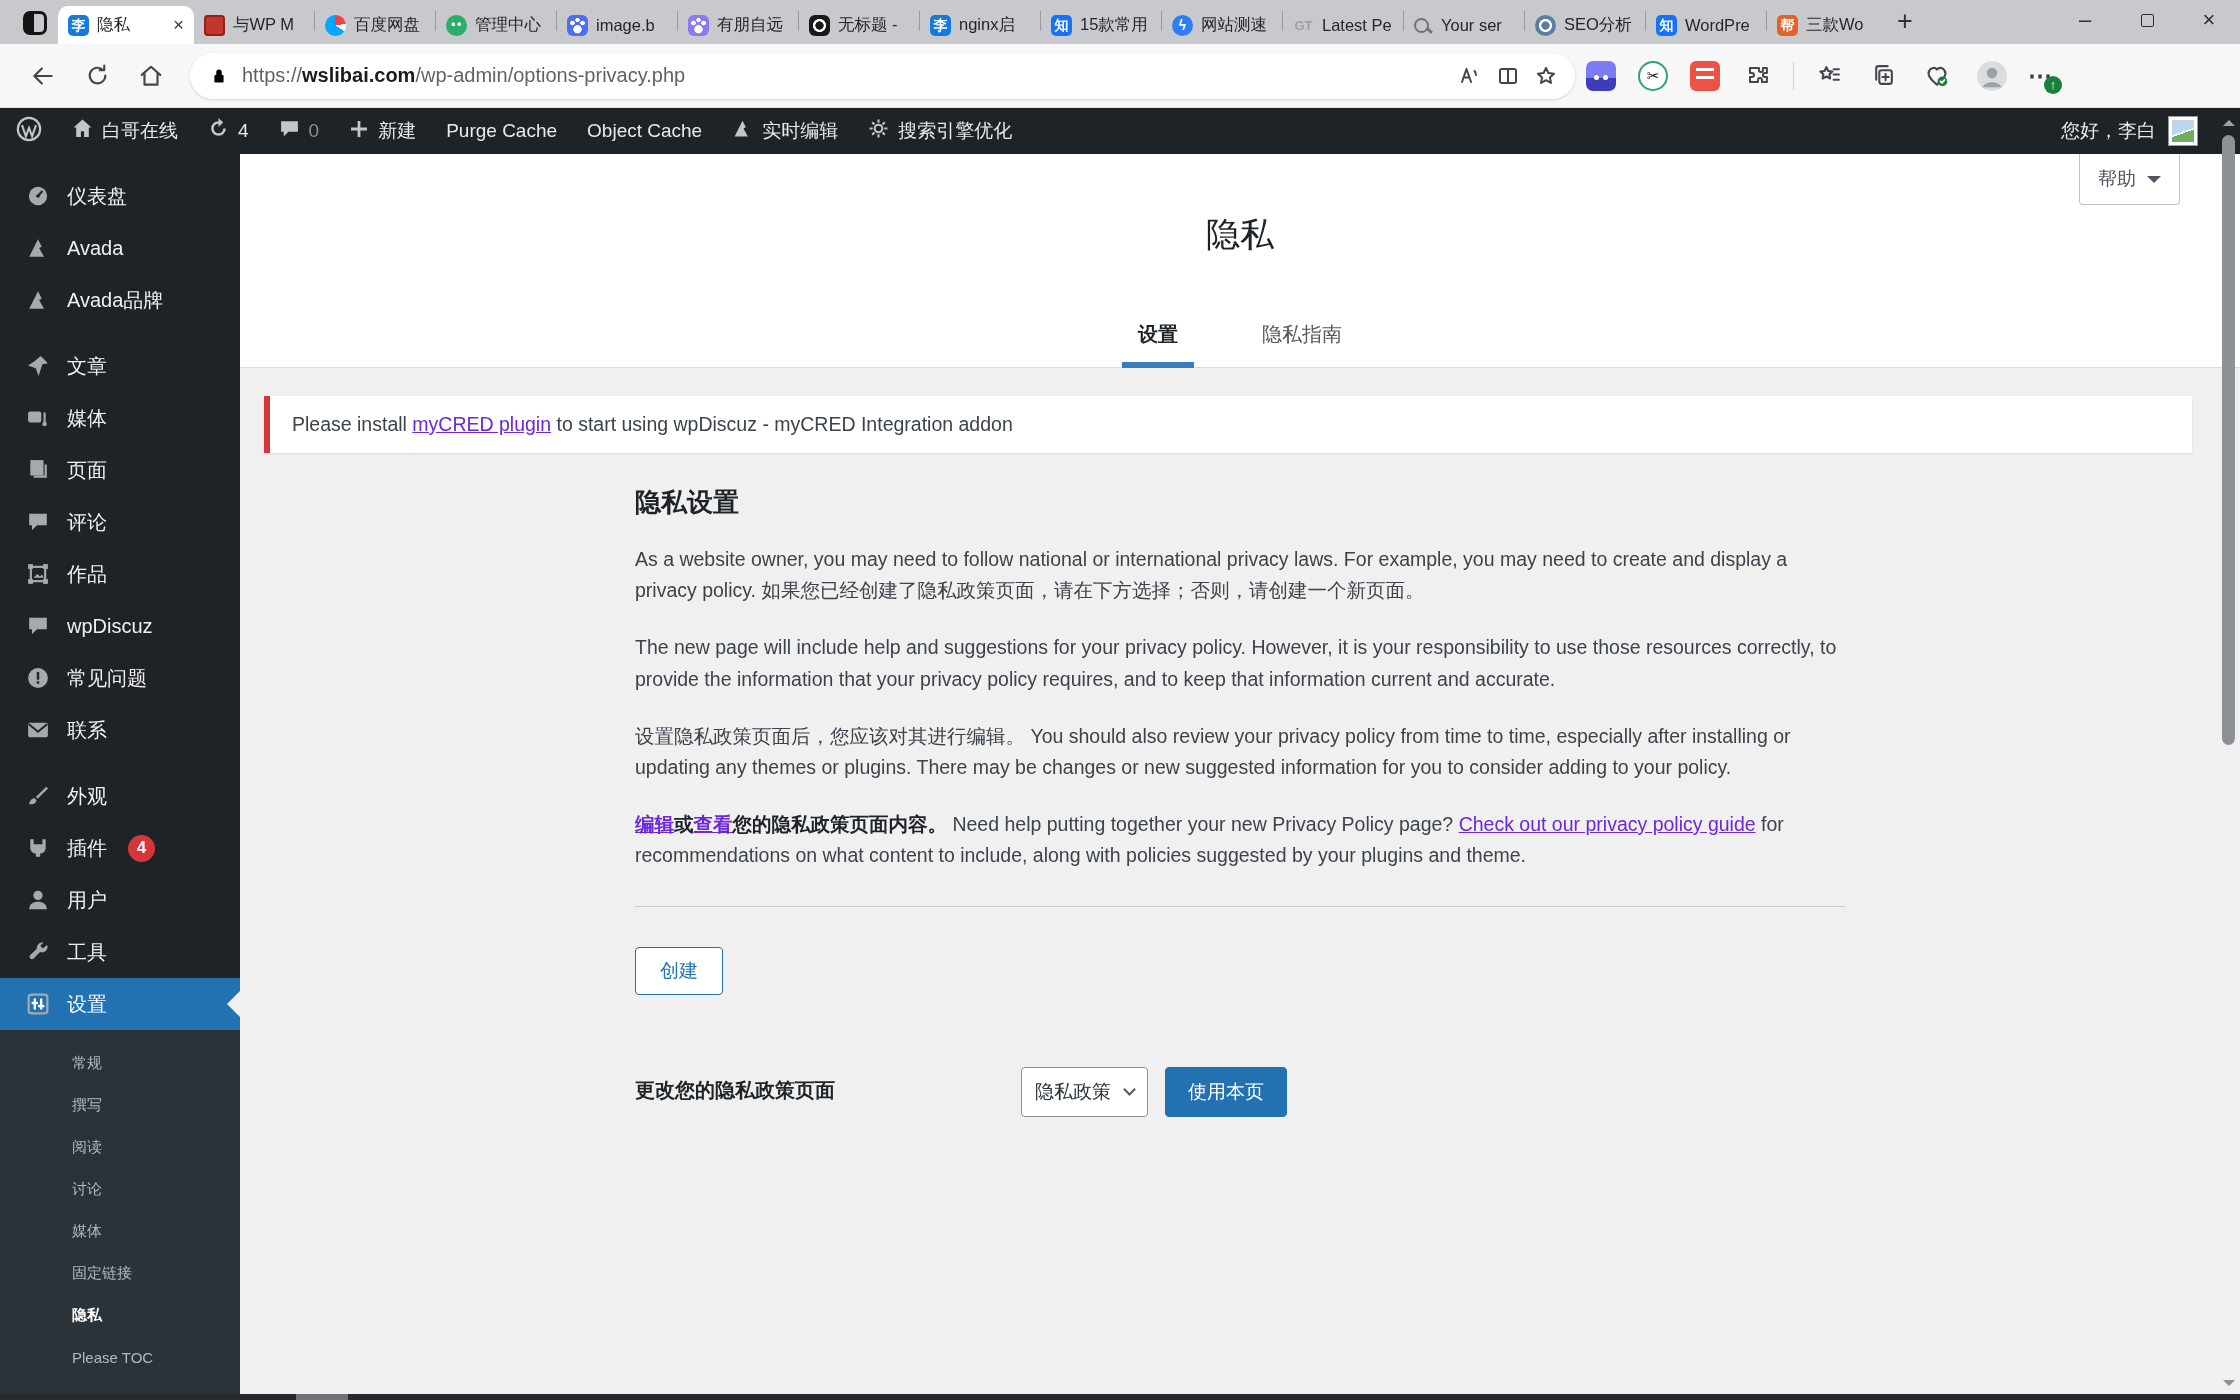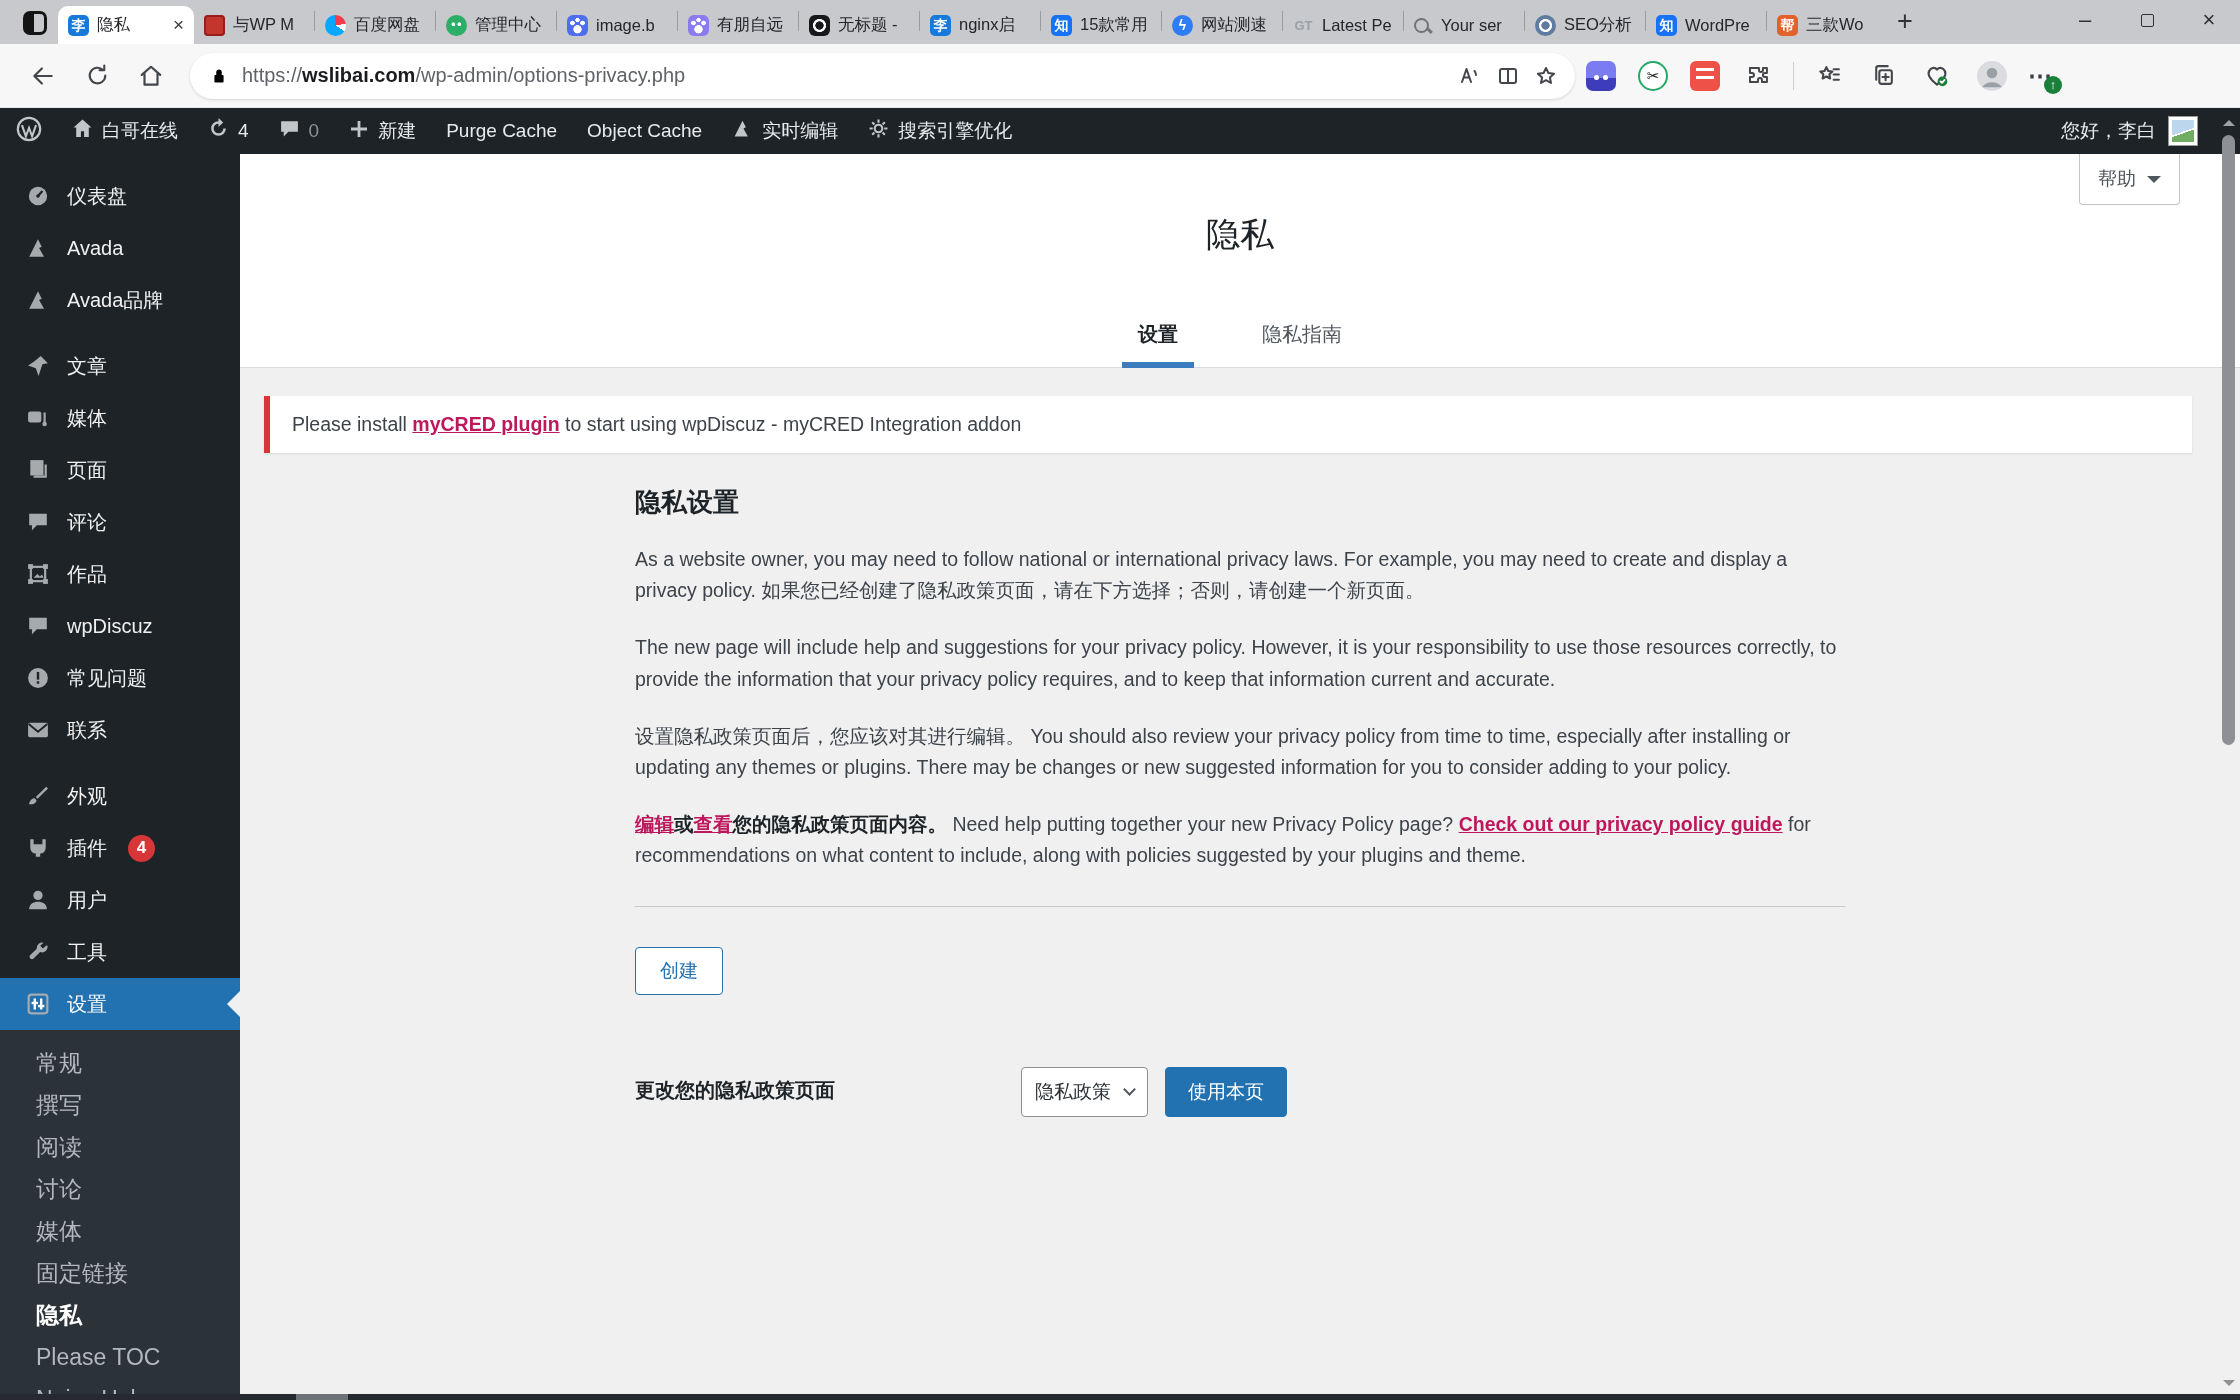--- a/index.html
+++ b/index.html
@@ -68,39 +68,39 @@
   .menu-item { height:52px; display:flex; align-items:center; padding-left:26px; color:#f0f0f1; font-size:20px; gap:17px; position:relative; }
   .menu-item .mi-icon { width:24px; height:24px; display:flex; align-items:center; justify-content:center; color:#a7aaad; flex:none; }
   .menu-item .mi-icon svg { fill:#a7aaad; width:22px; height:22px; }
   .menu-item.active { background:#2271b1; color:#fff; }
   .menu-item.active .mi-icon svg { fill:#fff; }
   .menu-item.active::after { content:""; position:absolute; right:0; top:50%; margin-top:-13px; border:13px solid transparent; border-right-color:#f0f0f1; }
   .group-gap { height:14px; }
   .mi-badge { margin-left:4px; background:#d63638; color:#fff; min-width:27px; height:27px; border-radius:50%; font-size:17px;
               display:flex; align-items:center; justify-content:center; font-weight:bold; }
   .submenu { background:#2c3338; padding:12px 0 10px; }
-  .submenu-item { height:42px; display:flex; align-items:center; padding-left:36px; font-size:23px; color:#b2b8bf; }
+  .submenu-item { height:42px; display:flex; align-items:center; padding-left:72px; font-size:15px; color:#b2b8bf; }
   .submenu-item.current { color:#fff; font-weight:bold; }
 
   
   .content { flex:1; display:flex; flex-direction:column; overflow:hidden; }
   .content-header { background:#fff; height:214px; position:relative; border-bottom:1px solid #dcdcde; flex:none; }
   .help-btn { position:absolute; top:0; right:60px; border:1px solid #c3c4c7; border-top:none; border-radius:0 0 4px 4px;
               padding:12px 18px; font-size:19px; color:#50575e; display:flex; align-items:center; gap:11px; background:#fff; }
   .help-caret { width:0; height:0; border:7px solid transparent; border-top-color:#50575e; margin-top:8px; }
   .page-title { margin-top:58px; text-align:center; font-size:34px; font-weight:500; color:#1d2327; }
   .header-tabs { position:absolute; bottom:-1px; left:0; right:0; display:flex; justify-content:center; gap:52px; }
   .htab { padding:0 16px 20px; font-size:20px; color:#50575e; position:relative; }
   .htab.active { color:#1d2327; font-weight:bold; }
   .htab.active::after { content:""; position:absolute; left:0; right:0; bottom:0; height:6px; background:#3a7cbd; }
 
   .content-gray { flex:1; padding-top:28px; overflow:hidden; }
   .notice { margin:0 48px 0 24px; background:#fff; border-left:6px solid #d63638; box-shadow:0 1px 2px rgba(0,0,0,.10);
             padding:17px 22px; font-size:19.5px; color:#3c434a; }
-  a.link { color:#be185d; text-decoration:underline;font-weight:bold; }
+  a.link { color:#6d28d9; text-decoration:underline; }
   .body-col { width:1210px; margin:32px auto 0; }
   .section-title { font-size:26px; font-weight:bold; color:#1d2327; margin-bottom:24px; }
   .body-col p { font-size:19.5px; line-height:1.6; color:#3c434a; margin-bottom:26px; }
   .body-col p b, .body-col p strong { color:#1d2327; }
   .body-col hr { border:none; border-top:1px solid #c8c9cc; margin:34px 0 0; }
   .form-row { display:flex; align-items:flex-start; margin-top:40px; }
   .form-label { width:386px; padding-top:10px; font-size:20px; font-weight:600; color:#1d2327; flex:none; }
   .btn-secondary { font-size:19px; color:#2271b1; border:1px solid #2271b1; background:#fff; border-radius:4px; padding:10px 24px; cursor:pointer; }
   .row-change { margin-top:72px; }
   .select-box { display:inline-flex; align-items:center; border:1px solid #8c8f94; border-radius:4px; background:#fff;

